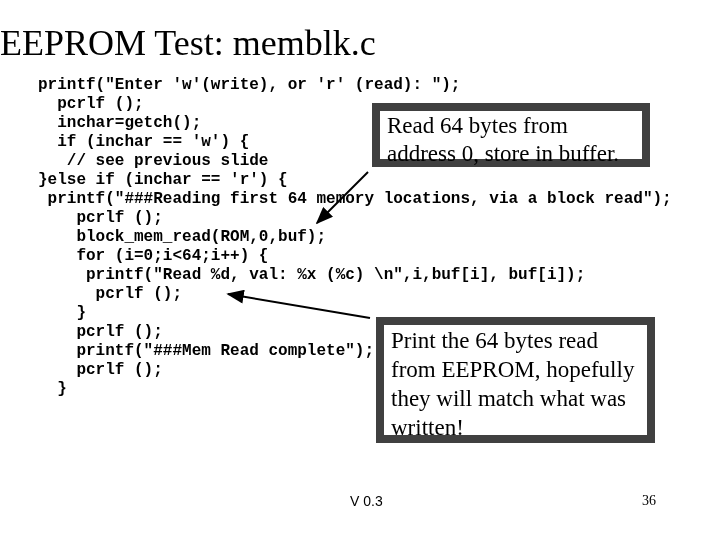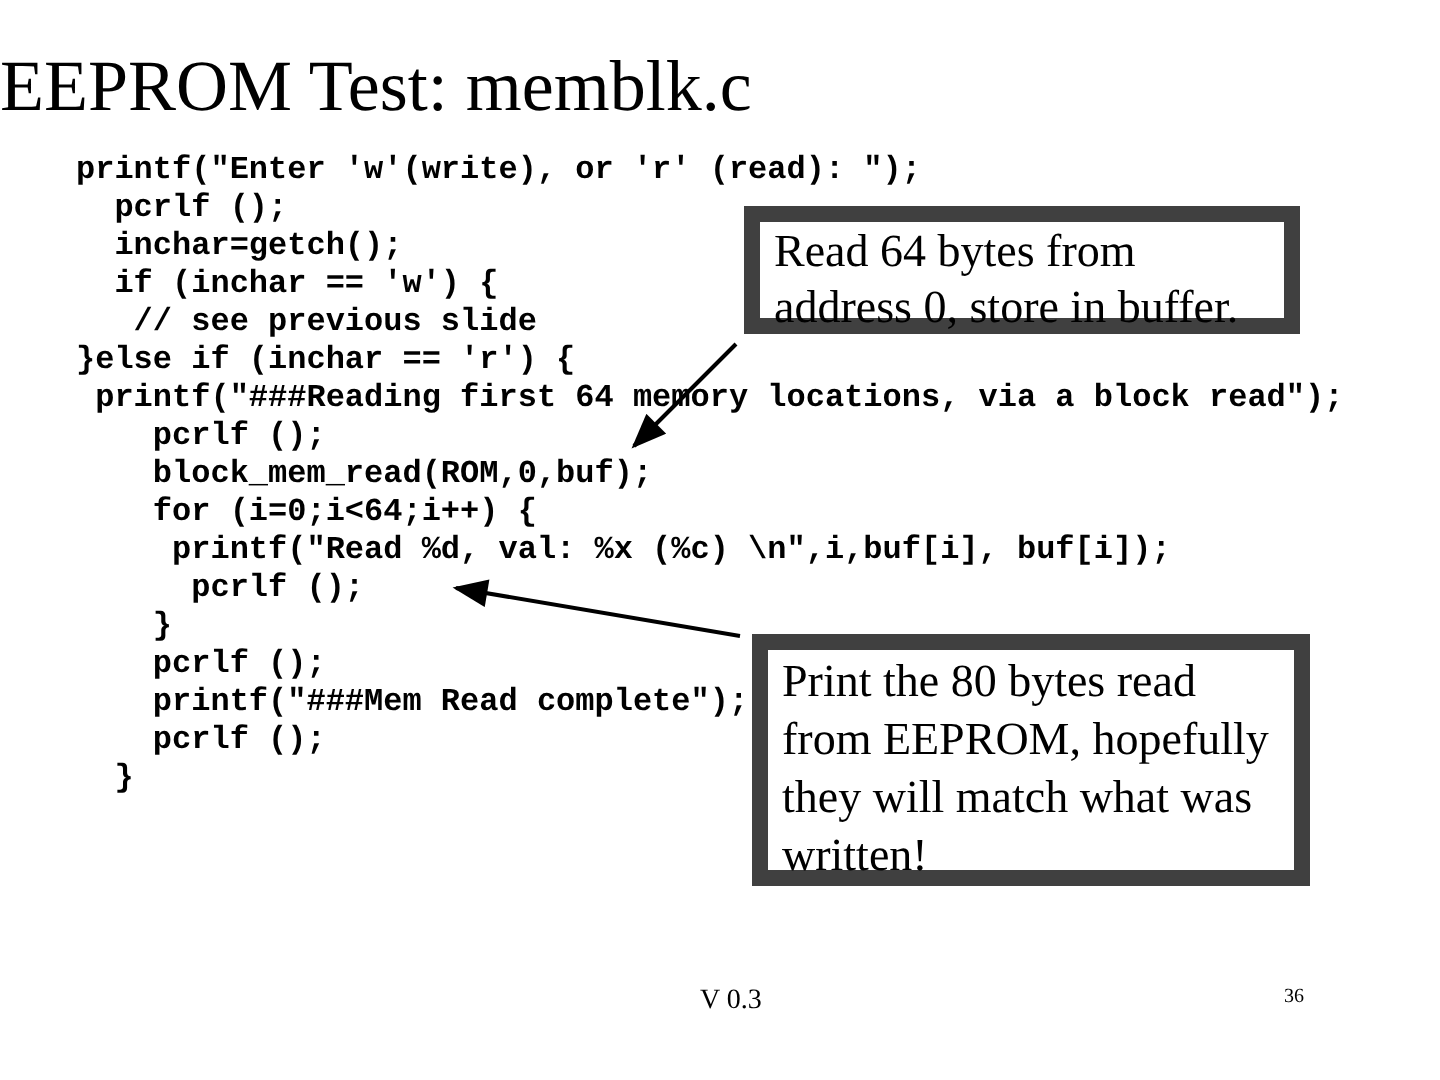--- a/index.html
+++ b/index.html
@@ -59,42 +59,42 @@
   .arrows {
     position: absolute;
     left: 0; top: 0;
     width: 720px; height: 540px;
     pointer-events: none;
   }
   .footer-version {
     position: absolute;
     left: 350px; top: 493px;
     font-size: 14px;
-    font-family: Liberation Serif, serif;
+    font-family: Liberation Sans, sans-serif;
   }
   .footer-page {
     position: absolute;
     left: 642px; top: 493px;
-    font-size: 10px;
+    font-size: 14px;
     font-family: "Liberation Serif", serif;
   }
 </style>
 </head>
 <body>
 
 <div class="slide">
 
   <h1 class="title">EEPROM Test: memblk.c</h1>
 
   <pre class="code"><div class="code-line">printf("Enter 'w'(write), or 'r' (read): ");</div><div class="code-line">  pcrlf ();</div><div class="code-line">  inchar=getch();</div><div class="code-line">  if (inchar == 'w') {</div><div class="code-line">   // see previous slide</div><div class="code-line">}else if (inchar == 'r') {</div><div class="code-line"> printf("###Reading first 64 memory locations, via a block read");</div><div class="code-line">    pcrlf ();</div><div class="code-line">    block_mem_read(ROM,0,buf);</div><div class="code-line">    for (i=0;i&lt;64;i++) {</div><div class="code-line">     printf("Read %d, val: %x (%c) \n",i,buf[i], buf[i]);</div><div class="code-line">      pcrlf ();</div><div class="code-line">    }</div><div class="code-line">    pcrlf ();</div><div class="code-line">    printf("###Mem Read complete");</div><div class="code-line">    pcrlf ();</div><div class="code-line">  }</div></pre>
 
   <div class="callout callout-1">Read 64 bytes from
 address 0, store in buffer.</div>
 
-  <div class="callout callout-2">Print the 80 bytes read
+  <div class="callout callout-2">Print the 64 bytes read
 from EEPROM, hopefully
 they will match what was
 written!</div>
 
   <svg class="arrows" viewBox="0 0 720 540" xmlns="http://www.w3.org/2000/svg">
     <defs>
       <marker id="ah" viewBox="0 0 10 8" refX="9" refY="4" markerWidth="9" markerHeight="7" orient="auto-start-reverse">
         <path d="M0,0 L10,4 L0,8 z" fill="#000000"></path>
       </marker>
     </defs>

